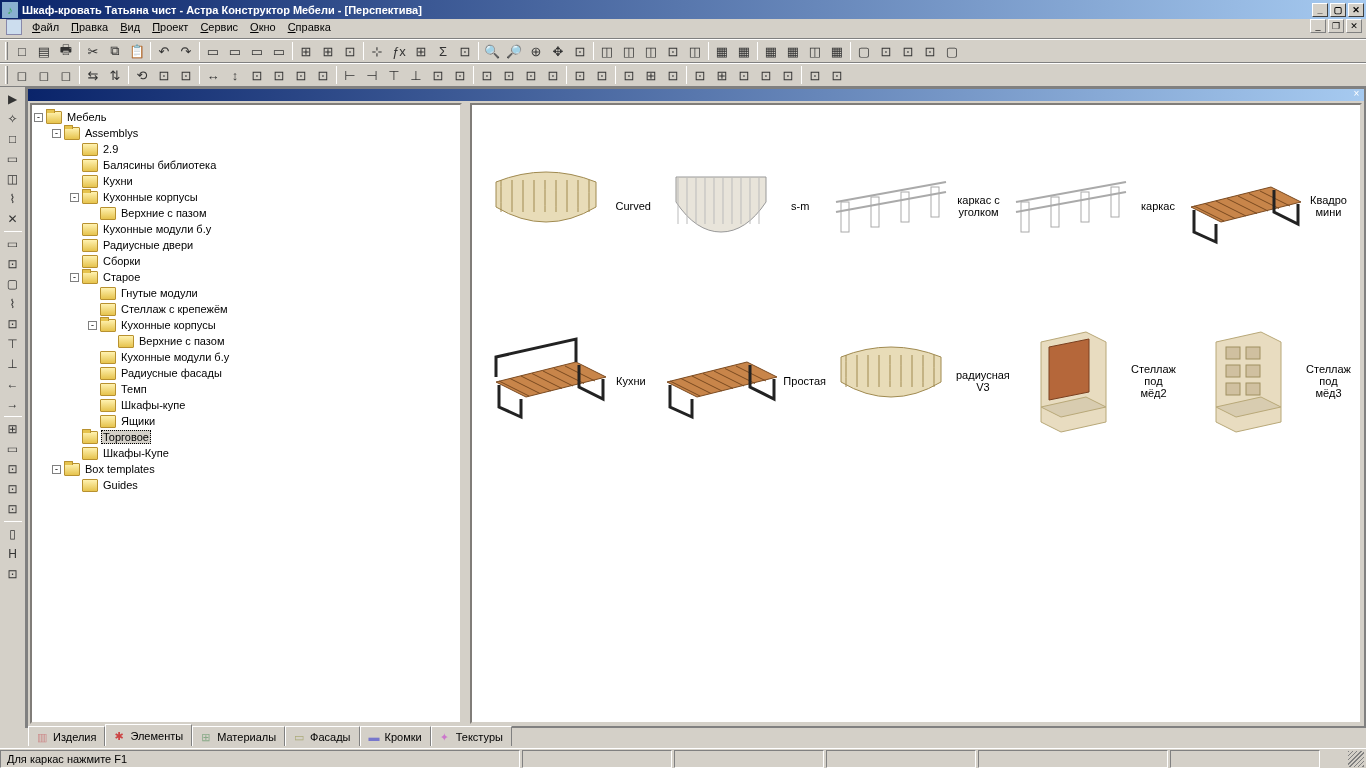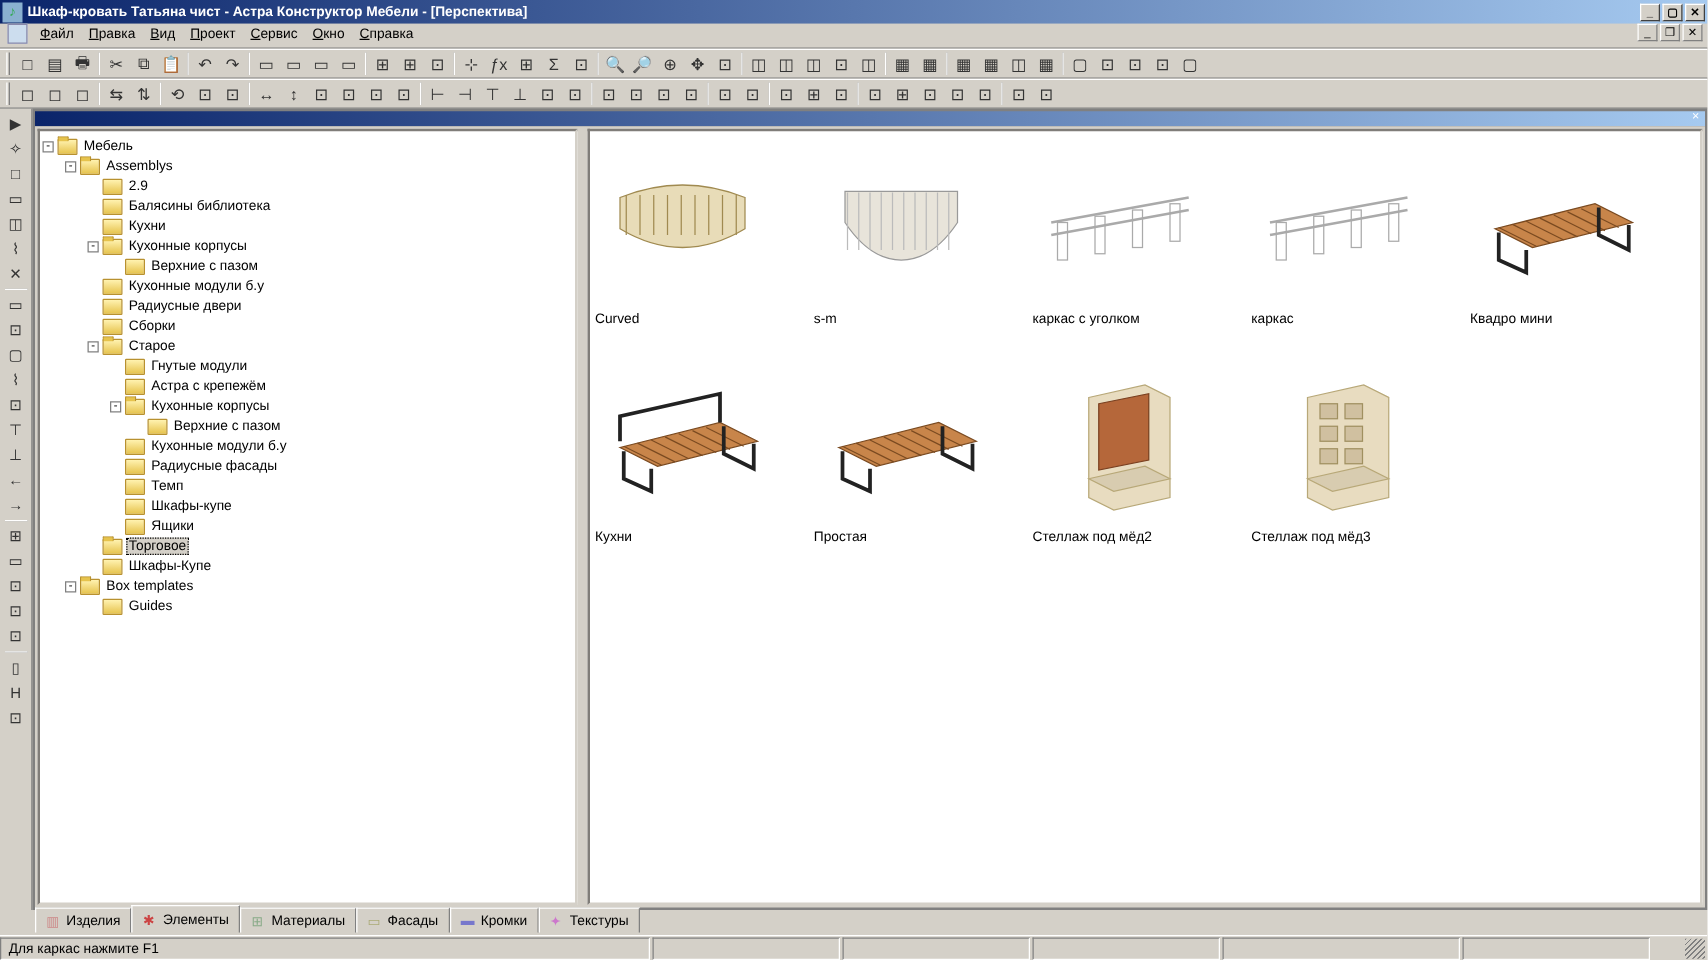--- a/index.html
+++ b/index.html
@@ -46,21 +46,21 @@
 .tree-node .exp.none { border:none; background:transparent; }
 .tree-node .folder { width:16px; height:13px; background:linear-gradient(#fff2b0,#e6c34d); border:1px solid #b8912f; border-radius:1px; margin-right:3px; position:relative;}
 .tree-node .folder.open::before{content:"";position:absolute;left:-1px;top:-3px;width:7px;height:3px;background:#e6c34d;border:1px solid #b8912f;border-bottom:none;border-radius:1px 1px 0 0;}
 .tree-node .label { padding:0 2px; }
 .tree-node .label.sel { background:#d4d0c8; border:1px dotted #000; padding:0 1px;}
 .ind { display:inline-block; }
 
 
 .gallery-panel { flex:1; background:#fff; border:2px inset #d4d0c8; overflow:auto; margin:2px; padding:10px 4px; }
 .gallery { display:flex; flex-wrap:wrap; gap:0; }
-.thumb { width:175px; height:175px; display:flex; flex-direction:column; align-items:flex-start; justify-content:flex-start; }
+.thumb { width:175px; height:175px; display:flex; flex-direction:row; align-items:center; justify-content:flex-start; }
 .thumb .pic { width:140px; height:120px; display:flex; align-items:center; justify-content:center; margin-top:8px;}
 .thumb .cap { margin-top:6px; color:#000; text-align:center; }
 
 
 .bottom-tabs { position:absolute; left:28px; bottom:22px; height:22px; display:flex; align-items:flex-end; z-index:5; }
 .btab { height:20px; padding:2px 8px; background:#d4d0c8; border:1px solid #808080; border-bottom:none; margin-right:0; display:flex; align-items:center; gap:4px; border-top-color:#fff; border-left-color:#fff;}
 .btab.active { background:#d4d0c8; height:22px; }
 .btab .ic { width:12px; height:12px; }
 
 
@@ -310,21 +310,21 @@
           <div class="tree-node">
             <span class="ind" style="width: 54px;"></span>
             <span class="exp none"></span>
             <span class="folder"></span>
             <span class="label">Гнутые модули</span>
           </div>
           <div class="tree-node">
             <span class="ind" style="width: 54px;"></span>
             <span class="exp none"></span>
             <span class="folder"></span>
-            <span class="label">Астра с крепежём</span>
+            <span class="label">Стеллаж с крепежём</span>
           </div>
           <div class="tree-node">
             <span class="ind" style="width: 54px;"></span>
             <span class="exp">-</span>
             <span class="folder open"></span>
             <span class="label">Кухонные корпусы</span>
           </div>
           <div class="tree-node">
             <span class="ind" style="width: 72px;"></span>
             <span class="exp none"></span>
@@ -514,20 +514,39 @@
                   <polyline points="98,38 98,60 122,72 122,52" fill="none" stroke="#222" stroke-width="3"></polyline>
                 </g>
               </svg>
             </div>
             <div class="cap">Простая</div>
           </div>
           <div class="thumb">
             <div class="pic">
               <svg width="130" height="110" viewBox="0 0 130 110">
                 <g>
+                  <path d="M15 30 Q65 10 115 30 L115 55 Q65 85 15 55 Z" fill="#e8dcb8" stroke="#a08a50" stroke-width="1"></path>
+                  <path d="M20 28 Q20 40 20 60" stroke="#a08a50" fill="none"></path>
+                  <path d="M31 28 Q31 42 31 60" stroke="#a08a50" fill="none"></path>
+                  <path d="M42 28 Q42 44 42 60" stroke="#a08a50" fill="none"></path>
+                  <path d="M53 28 Q53 46 53 60" stroke="#a08a50" fill="none"></path>
+                  <path d="M64 28 Q64 48 64 60" stroke="#a08a50" fill="none"></path>
+                  <path d="M75 28 Q75 50 75 60" stroke="#a08a50" fill="none"></path>
+                  <path d="M86 28 Q86 52 86 60" stroke="#a08a50" fill="none"></path>
+                  <path d="M97 28 Q97 54 97 60" stroke="#a08a50" fill="none"></path>
+                  <path d="M108 28 Q108 56 108 60" stroke="#a08a50" fill="none"></path>
+                </g>
+              </svg>
+            </div>
+            <div class="cap">радиусная V3</div>
+          </div>
+          <div class="thumb">
+            <div class="pic">
+              <svg width="130" height="110" viewBox="0 0 130 110">
+                <g>
                   <polygon points="40,15 85,5 105,15 105,95 60,105 40,95" fill="#e8dcc0" stroke="#b8a878"></polygon>
                   <polygon points="48,20 88,12 88,65 48,73" fill="#b5673a" stroke="#7a4020"></polygon>
                   <polygon points="40,80 85,70 105,80 60,90" fill="#d8ccb0" stroke="#b8a878"></polygon>
                 </g>
               </svg>
             </div>
             <div class="cap">Стеллаж под мёд2</div>
           </div>
           <div class="thumb">
             <div class="pic">

